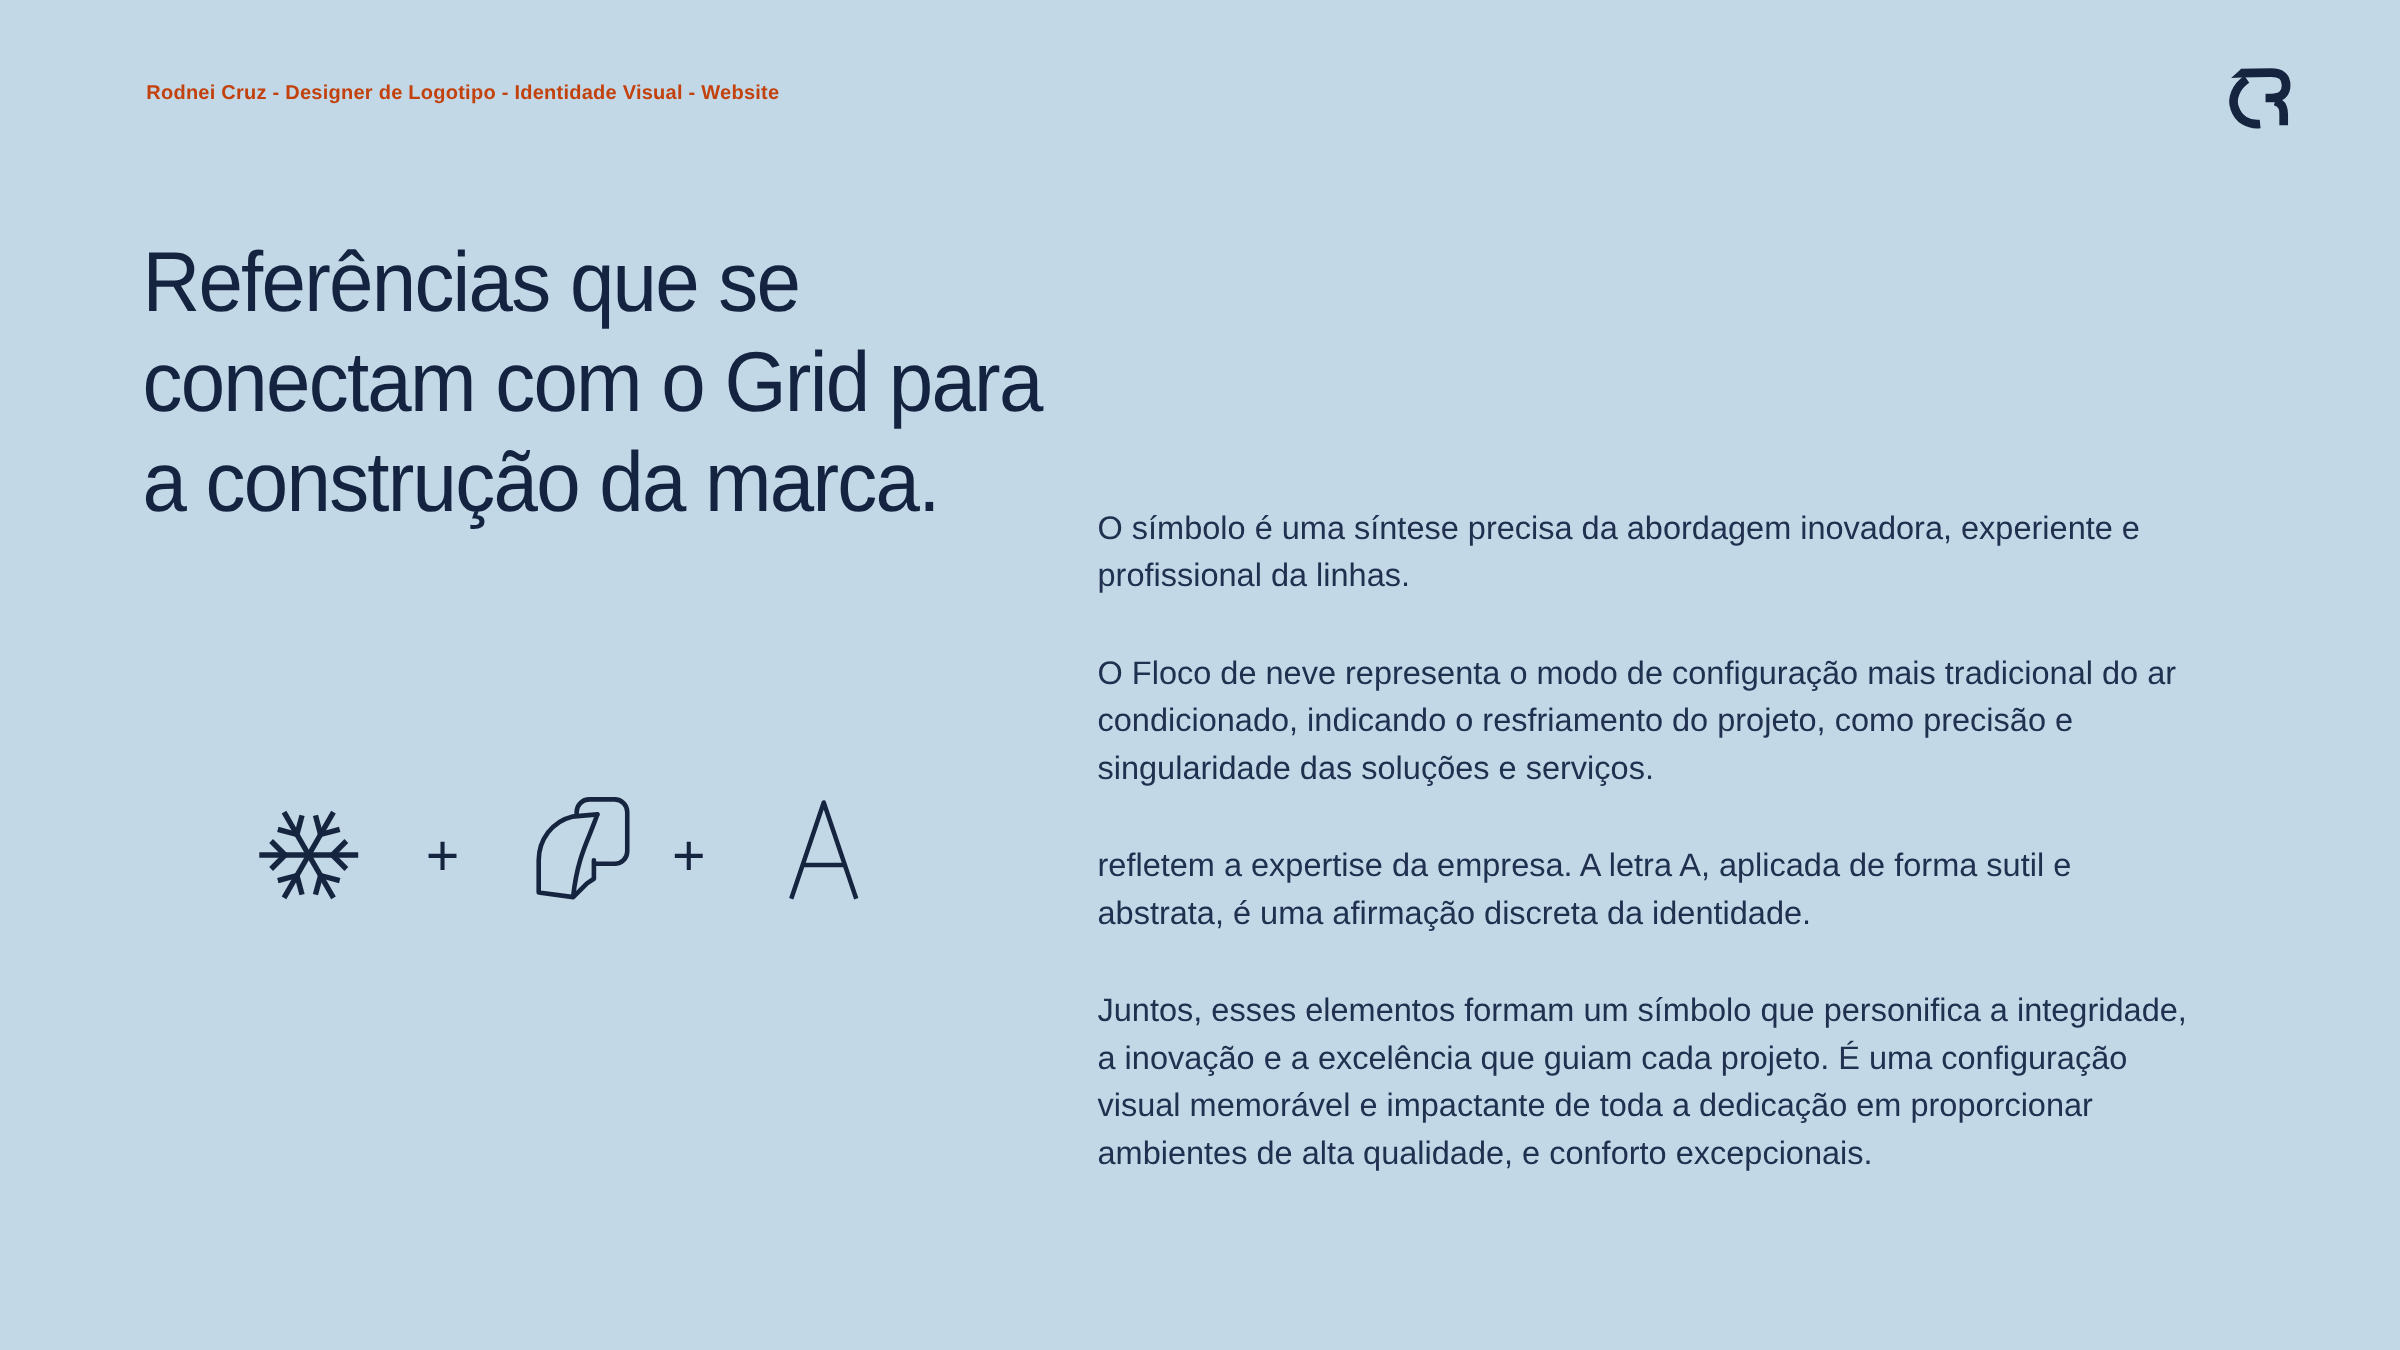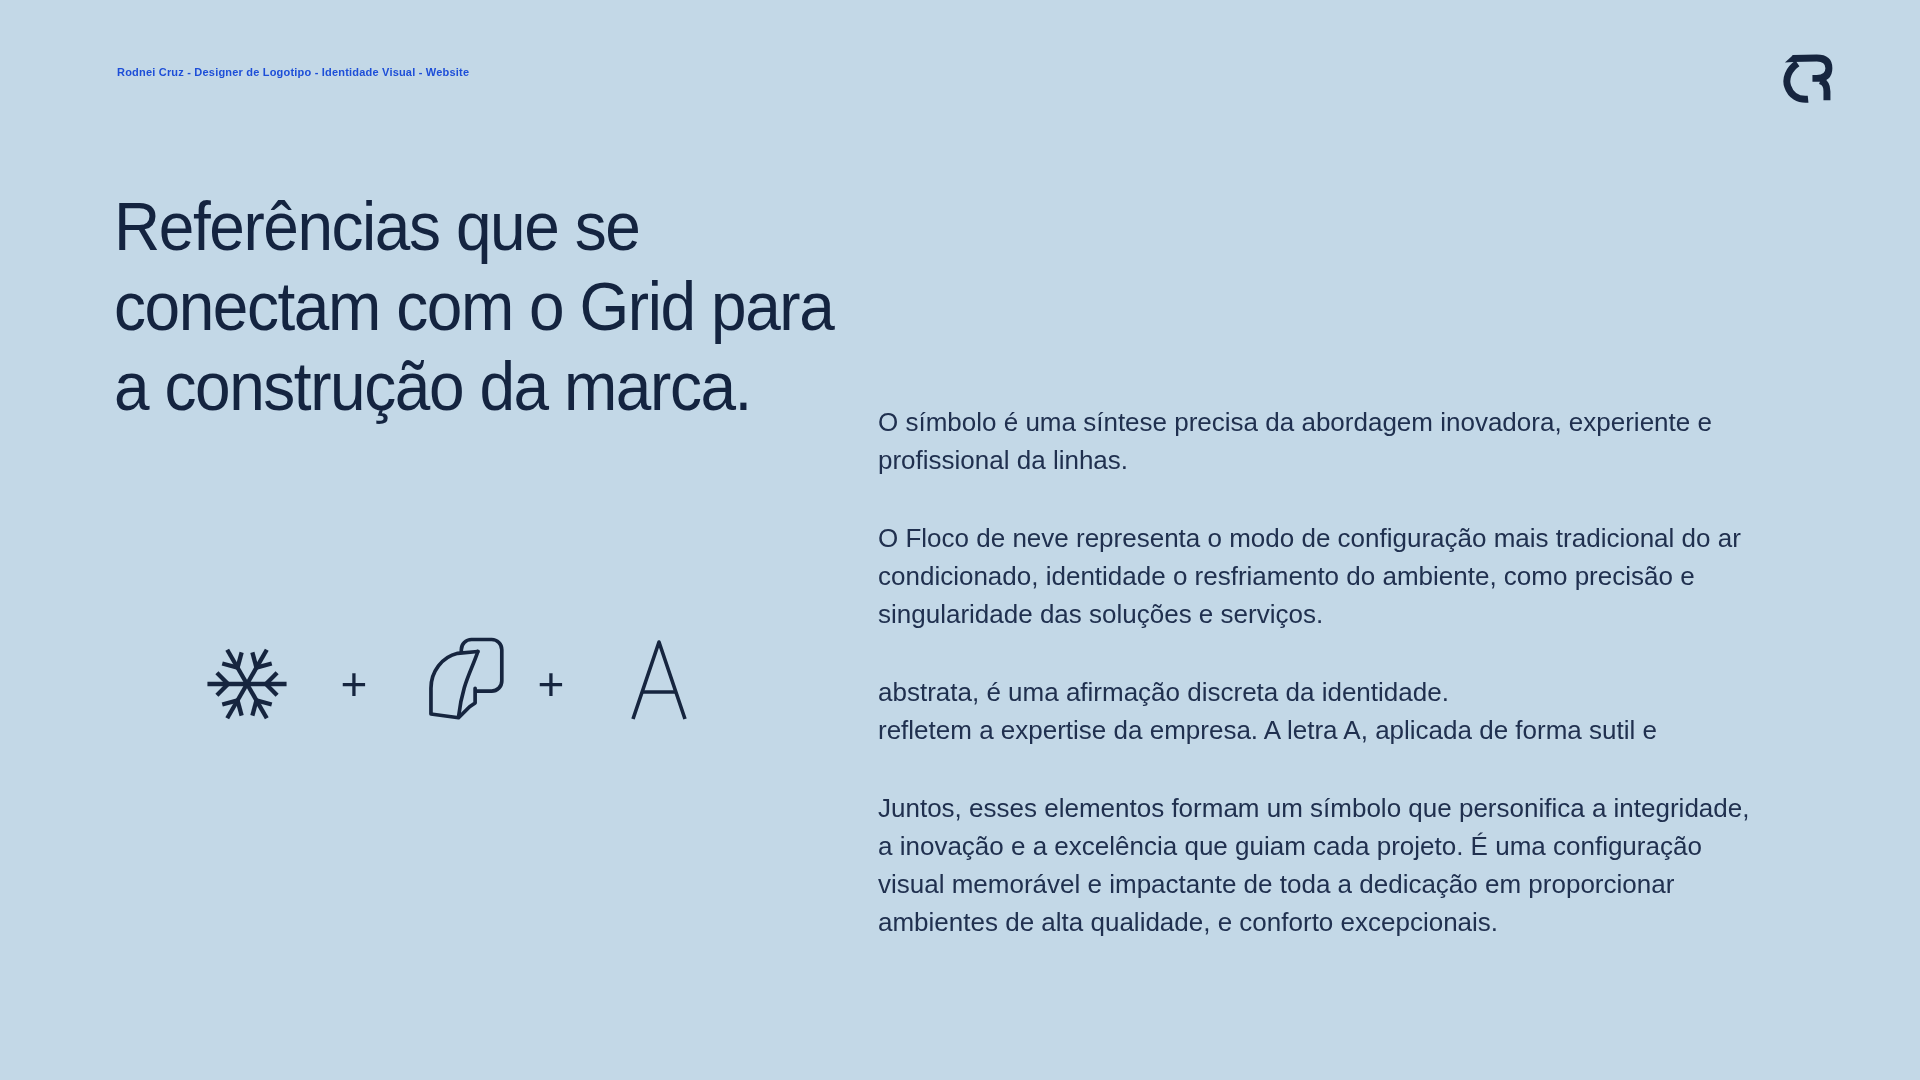--- a/index.html
+++ b/index.html
@@ -4,21 +4,21 @@
 <style>
   html,body{margin:0;padding:0;}
   body{font-family:"Liberation Sans",sans-serif;}
   .canvas{
     position:relative;width:1920px;height:1080px;overflow:hidden;
     background:#c3d8e7;color:#16253f;
   }
   
   .credit{
     position:absolute;left:117px;top:66px;
-    font-size:11px;font-weight:700;letter-spacing:.2px;color:#1d4ed8;
+    font-size:16px;font-weight:700;letter-spacing:.2px;color:#c2410c;
     white-space:nowrap;
   }
   .logo{position:absolute;left:1782px;top:46px;width:58px;height:58px;}
   
   .title{
     position:absolute;left:114px;top:186px;
     font-size:68px;font-weight:400;letter-spacing:-1.5px;line-height:80px;
     color:#142440;transform:scaleX(.94);transform-origin:left top;
   }
   .title .line{white-space:nowrap;}
@@ -114,26 +114,26 @@
     </svg>
   </div>
 
   <div class="copy">
     <div class="para">
       <div class="pline">O símbolo é uma síntese precisa da abordagem inovadora, experiente e</div>
       <div class="pline">profissional da linhas.</div>
     </div>
     <div class="para">
       <div class="pline">O Floco de neve representa o modo de configuração mais tradicional do ar</div>
-      <div class="pline">condicionado, identidade o resfriamento do ambiente, como precisão e</div>
+      <div class="pline">condicionado, indicando o resfriamento do projeto, como precisão e</div>
       <div class="pline">singularidade das soluções e serviços.</div>
     </div>
     <div class="para">
+      <div class="pline">refletem a expertise da empresa. A letra A, aplicada de forma sutil e</div>
       <div class="pline">abstrata, é uma afirmação discreta da identidade.</div>
-      <div class="pline">refletem a expertise da empresa. A letra A, aplicada de forma sutil e</div>
     </div>
     <div class="para">
       <div class="pline">Juntos, esses elementos formam um símbolo que personifica a integridade,</div>
       <div class="pline">a inovação e a excelência que guiam cada projeto. É uma configuração</div>
       <div class="pline">visual memorável e impactante de toda a dedicação em proporcionar</div>
       <div class="pline">ambientes de alta qualidade, e conforto excepcionais.</div>
     </div>
   </div>
 
 </div>

